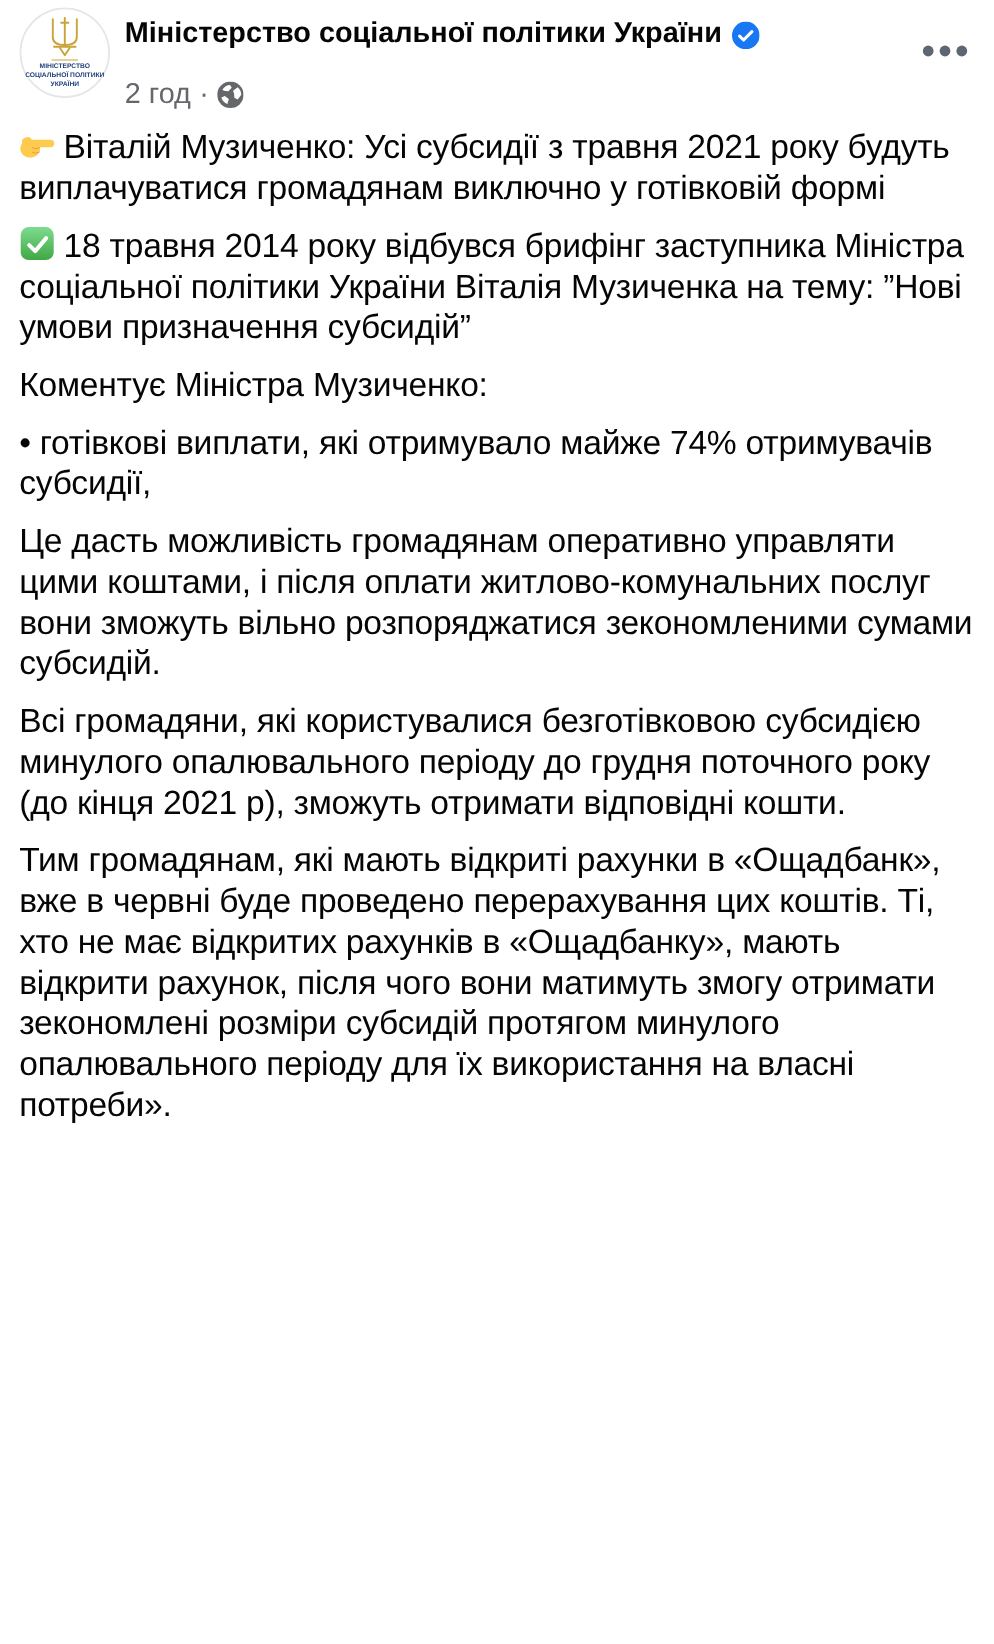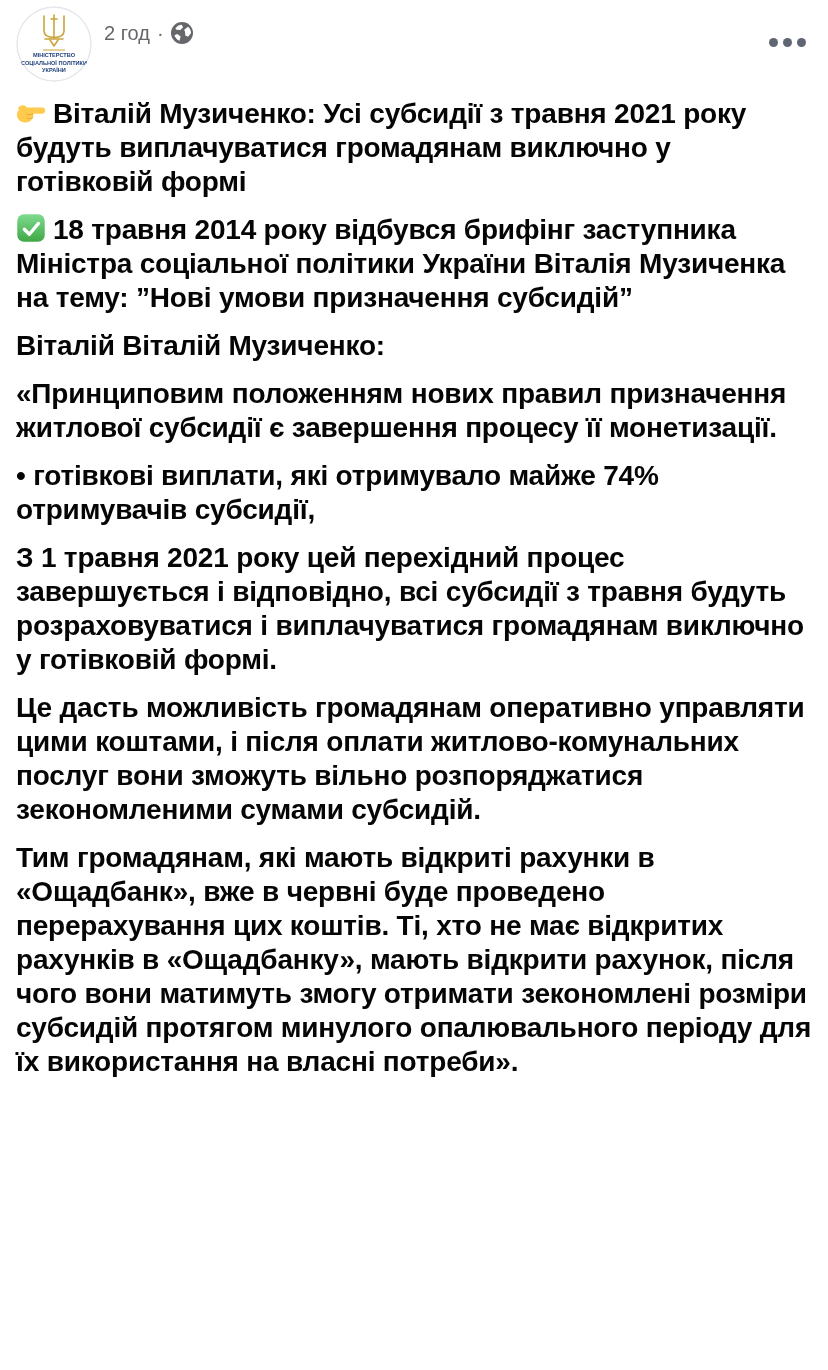--- a/index.html
+++ b/index.html
@@ -10,27 +10,27 @@
     color:#050505;
     overflow:hidden;
     position:relative;
   }
   .header{display:flex;align-items:flex-start;padding:6px 16px 0 16px;}
   .avatar{width:76px;height:76px;border-radius:50%;flex:0 0 auto;cursor:pointer;}
   .header-info{margin-left:12px;padding-top:7px;min-width:0;}
   .name-row{display:flex;align-items:center;gap:8px;}
   .page-name{font-size:24px;font-weight:700;color:#050505;line-height:30px;white-space:nowrap;}
   .badge{width:23px;height:23px;flex:0 0 auto;margin-top:2px;}
-  .meta-row{display:flex;align-items:center;gap:7px;margin-top:8px;color:#65676B;font-size:20px;line-height:24px;}
+  .meta-row{display:flex;align-items:center;gap:7px;margin-top:24px;color:#65676B;font-size:24px;line-height:24px;}
   .sep{color:#65676B;}
   .globe{width:22px;height:22px;display:block;}
   .menu-btn{position:absolute;top:28px;right:14px;display:flex;gap:5px;padding:10px 8px;background:none;border:none;cursor:pointer;}
   .menu-dot{width:9px;height:9px;border-radius:50%;background:#5f6673;}
   .post{padding:15px 16px 0 16px;font-size:28px;line-height:34px;color:#050505;letter-spacing:-0.2px;}
-  .para{margin:0 0 14px 0;font-weight:bold;}
+  .para{margin:0 0 14px 0;}
   .para:last-child{margin-bottom:0;}
   .bullet-line{margin:0;}
   .emoji{display:inline-block;width:30px;height:30px;vertical-align:-4px;margin-right:7px;}
 </style>
 </head>
 <body>
 
 <div>
 
   <div class="header">
@@ -47,20 +47,27 @@
       </g>
       <line x1="27" y1="44" x2="49" y2="44" stroke="#C9A43B" stroke-width="1"></line>
       <g font-family="Liberation Sans, sans-serif" font-weight="bold" font-size="5.6" fill="#23427C" text-anchor="middle">
         <text x="38" y="51">МІНІСТЕРСТВО</text>
         <text x="38" y="58.5">СОЦІАЛЬНОЇ ПОЛІТИКИ</text>
         <text x="38" y="66">УКРАЇНИ</text>
       </g>
     </svg>
 
     <div class="header-info">
+      <div class="name-row">
+        <span class="page-name">Міністерство соціальної політики України</span>
+        <svg class="badge" viewBox="0 0 24 24" xmlns="http://www.w3.org/2000/svg">
+          <circle cx="12" cy="12" r="12" fill="#1877F2"></circle>
+          <path d="M6.6 12.6 l3.5 3.4 7.2 -7.2" stroke="#ffffff" stroke-width="2.7" fill="none" stroke-linecap="round" stroke-linejoin="round"></path>
+        </svg>
+      </div>
       <div class="meta-row">
         <span>2 год</span>
         <span class="sep">·</span>
         <svg class="globe" viewBox="0 0 16 16" xmlns="http://www.w3.org/2000/svg">
           <circle cx="8" cy="8" r="8" fill="#65676B"></circle>
           <path d="M3.2 4.8 C4.2 3 6 2 7.8 2 L8.8 3.8 6.8 5.8 4 5.6 Z" fill="#ffffff"></path>
           <path d="M9.6 5.6 12.4 3.4 C13.7 4.4 14.6 6.1 14.6 8 L12.4 10.8 10.4 9.8 10.2 7.2 Z" fill="#ffffff"></path>
           <path d="M4.6 8.8 7 10.6 6.2 13.6 C4.4 13 3 11.4 2.5 9.6 Z" fill="#ffffff"></path>
         </svg>
       </div>
@@ -91,30 +98,29 @@
           <linearGradient id="greenGrad" x1="0" y1="0" x2="0" y2="1">
             <stop offset="0" stop-color="#7EDB8F"></stop>
             <stop offset="1" stop-color="#3FA845"></stop>
           </linearGradient>
         </defs>
         <rect x="1.5" y="1.5" width="33" height="33" rx="8" fill="url(#greenGrad)"></rect>
         <path d="M10 19.5 l6 6 L27 12.5" stroke="#ffffff" stroke-width="4" fill="none" stroke-linecap="round" stroke-linejoin="round"></path>
       </svg><span>18 травня 2014 року відбувся брифінг заступника Міністра соціальної політики України Віталія Музиченка на тему: ”Нові умови призначення субсидій”</span>
     </div>
 
-    <div class="para">Віталій Віталій Музиченко:</div>
+    <div class="para">Коментує Міністра Музиченко:</div>
 
-    <div class="para">«Принциповим положенням нових правил призначення житлової субсидії є завершення процесу її монетизації.</div>
 
 
     <div class="para">
       <div class="bullet-line">• готівкові виплати, які отримувало майже 74% отримувачів субсидії,</div>
     </div>
 
-    <div class="para">З 1 травня 2021 року цей перехідний процес завершується і відповідно, всі субсидії з травня будуть розраховуватися і виплачуватися громадянам виключно у готівковій формі.</div>
 
     <div class="para">Це дасть можливість громадянам оперативно управляти цими коштами, і після оплати житлово-комунальних послуг вони зможуть вільно розпоряджатися зекономленими сумами субсидій.</div>
 
+    <div class="para">Всі громадяни, які користувалися безготівковою субсидією минулого опалювального періоду до грудня поточного року (до кінця 2021 р), зможуть отримати відповідні кошти.</div>
 
     <div class="para">Тим громадянам, які мають відкриті рахунки в «Ощадбанк», вже в червні буде проведено перерахування цих коштів. Ті, хто не має відкритих рахунків в «Ощадбанку», мають відкрити рахунок, після чого вони матимуть змогу отримати зекономлені розміри субсидій протягом минулого опалювального періоду для їх використання на власні потреби».</div>
 
   </div>
 </div>
 
 </body></html>

